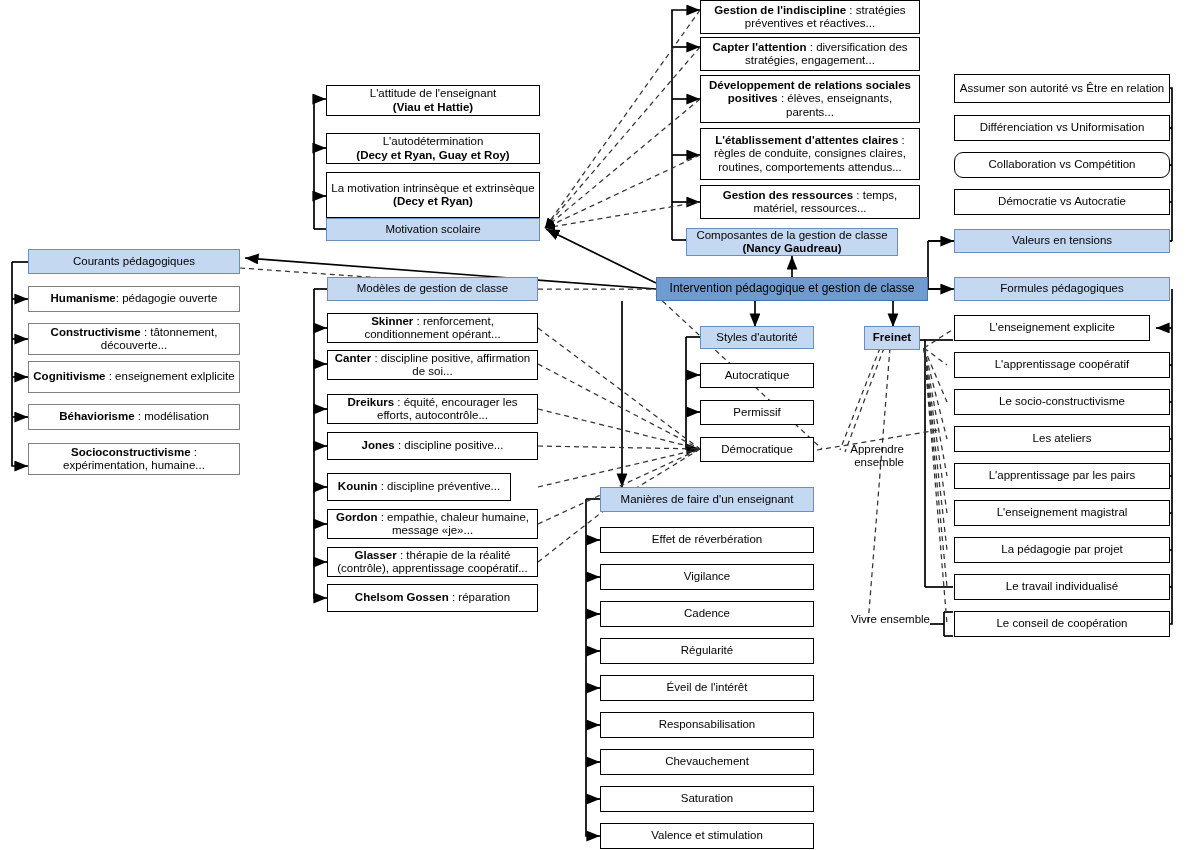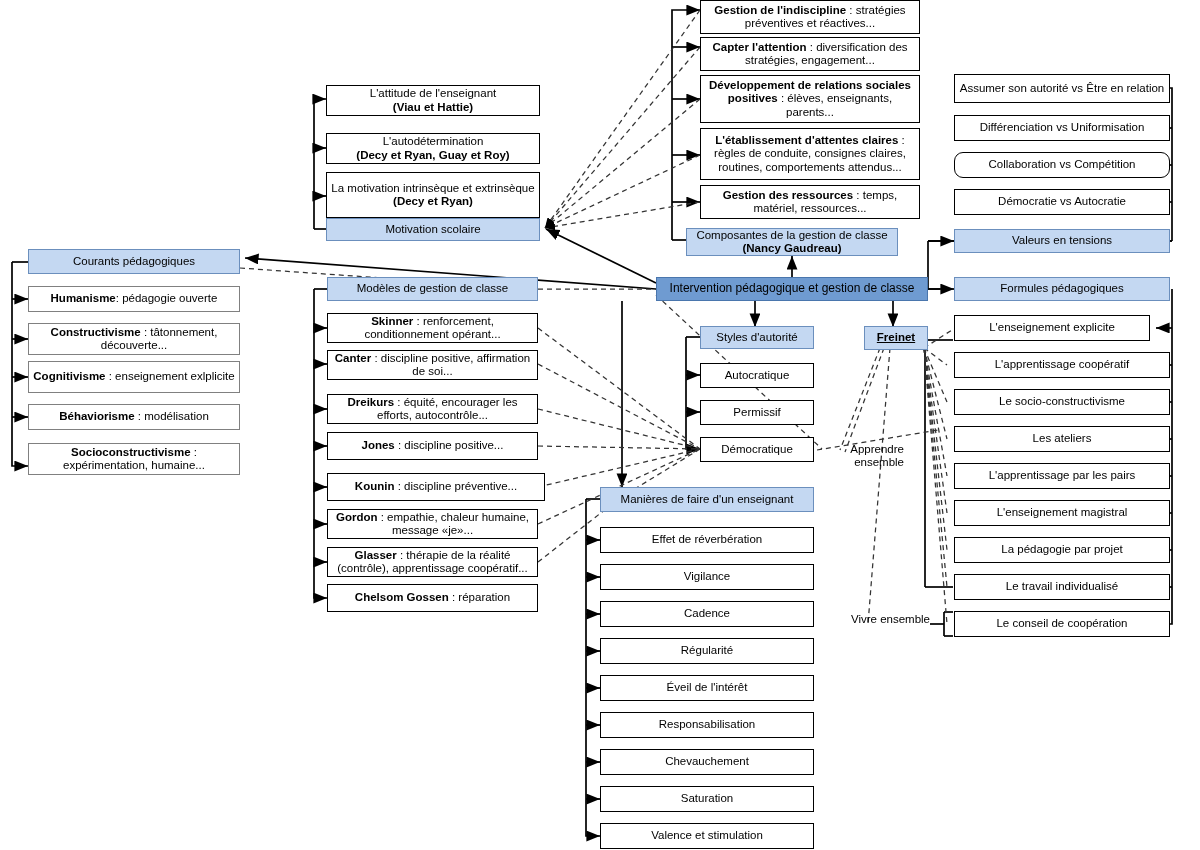--- a/index.html
+++ b/index.html
@@ -219,21 +219,21 @@
   </div>
   <div class="node" style="left:327px;top:350px;width:211px;height:30px;">
     <span><b>Canter</b><span> :  discipline positive, affirmation de soi...</span></span>
   </div>
   <div class="node" style="left:327px;top:394px;width:211px;height:30px;">
     <span><b>Dreikurs</b><span> : équité, encourager les efforts, autocontrôle...</span></span>
   </div>
   <div class="node" style="left:327px;top:432px;width:211px;height:28px;">
     <span><b>Jones</b><span> : discipline positive...</span></span>
   </div>
-  <div class="node" style="left:327px;top:473px;width:218px;height:28px;">
+  <div class="node" style="left:327px;top:473px;width:184px;height:28px;">
     <span><b>Kounin</b><span> :  discipline préventive...</span></span>
   </div>
   <div class="node" style="left:327px;top:509px;width:211px;height:30px;">
     <span><b>Gordon</b><span> :  empathie, chaleur humaine, message «je»...</span></span>
   </div>
   <div class="node" style="left:327px;top:547px;width:211px;height:30px;">
     <span><b>Glasser</b><span> :  thérapie de la réalité (contrôle), apprentissage coopératif...</span></span>
   </div>
   <div class="node" style="left:327px;top:584px;width:211px;height:28px;">
     <span><b>Chelsom Gossen</b><span> :  réparation</span></span>
@@ -327,21 +327,21 @@
   <div class="node" style="left:954px;top:537px;width:216px;height:26px;">
     <span>La pédagogie par projet</span>
   </div>
   <div class="node" style="left:954px;top:574px;width:216px;height:26px;">
     <span>Le travail individualisé</span>
   </div>
   <div class="node" style="left:954px;top:611px;width:216px;height:26px;">
     <span>Le conseil de coopération</span>
   </div>
 
-  <div class="node blue" style="left:864px;top:326px;width:64px;height:24px;font-weight:bold;text-decoration:underline;">
+  <div class="node blue" style="left:864px;top:326px;width:56px;height:24px;font-weight:bold;">
     <span>Freinet</span>
   </div>
   <div class="label" style="left:836px;top:443px;width:68px;">
     <span>Apprendre ensemble</span>
   </div>
   <div class="label" style="left:850px;top:613px;width:80px;">
     <span>Vivre ensemble</span>
   </div>
 
 </div>

